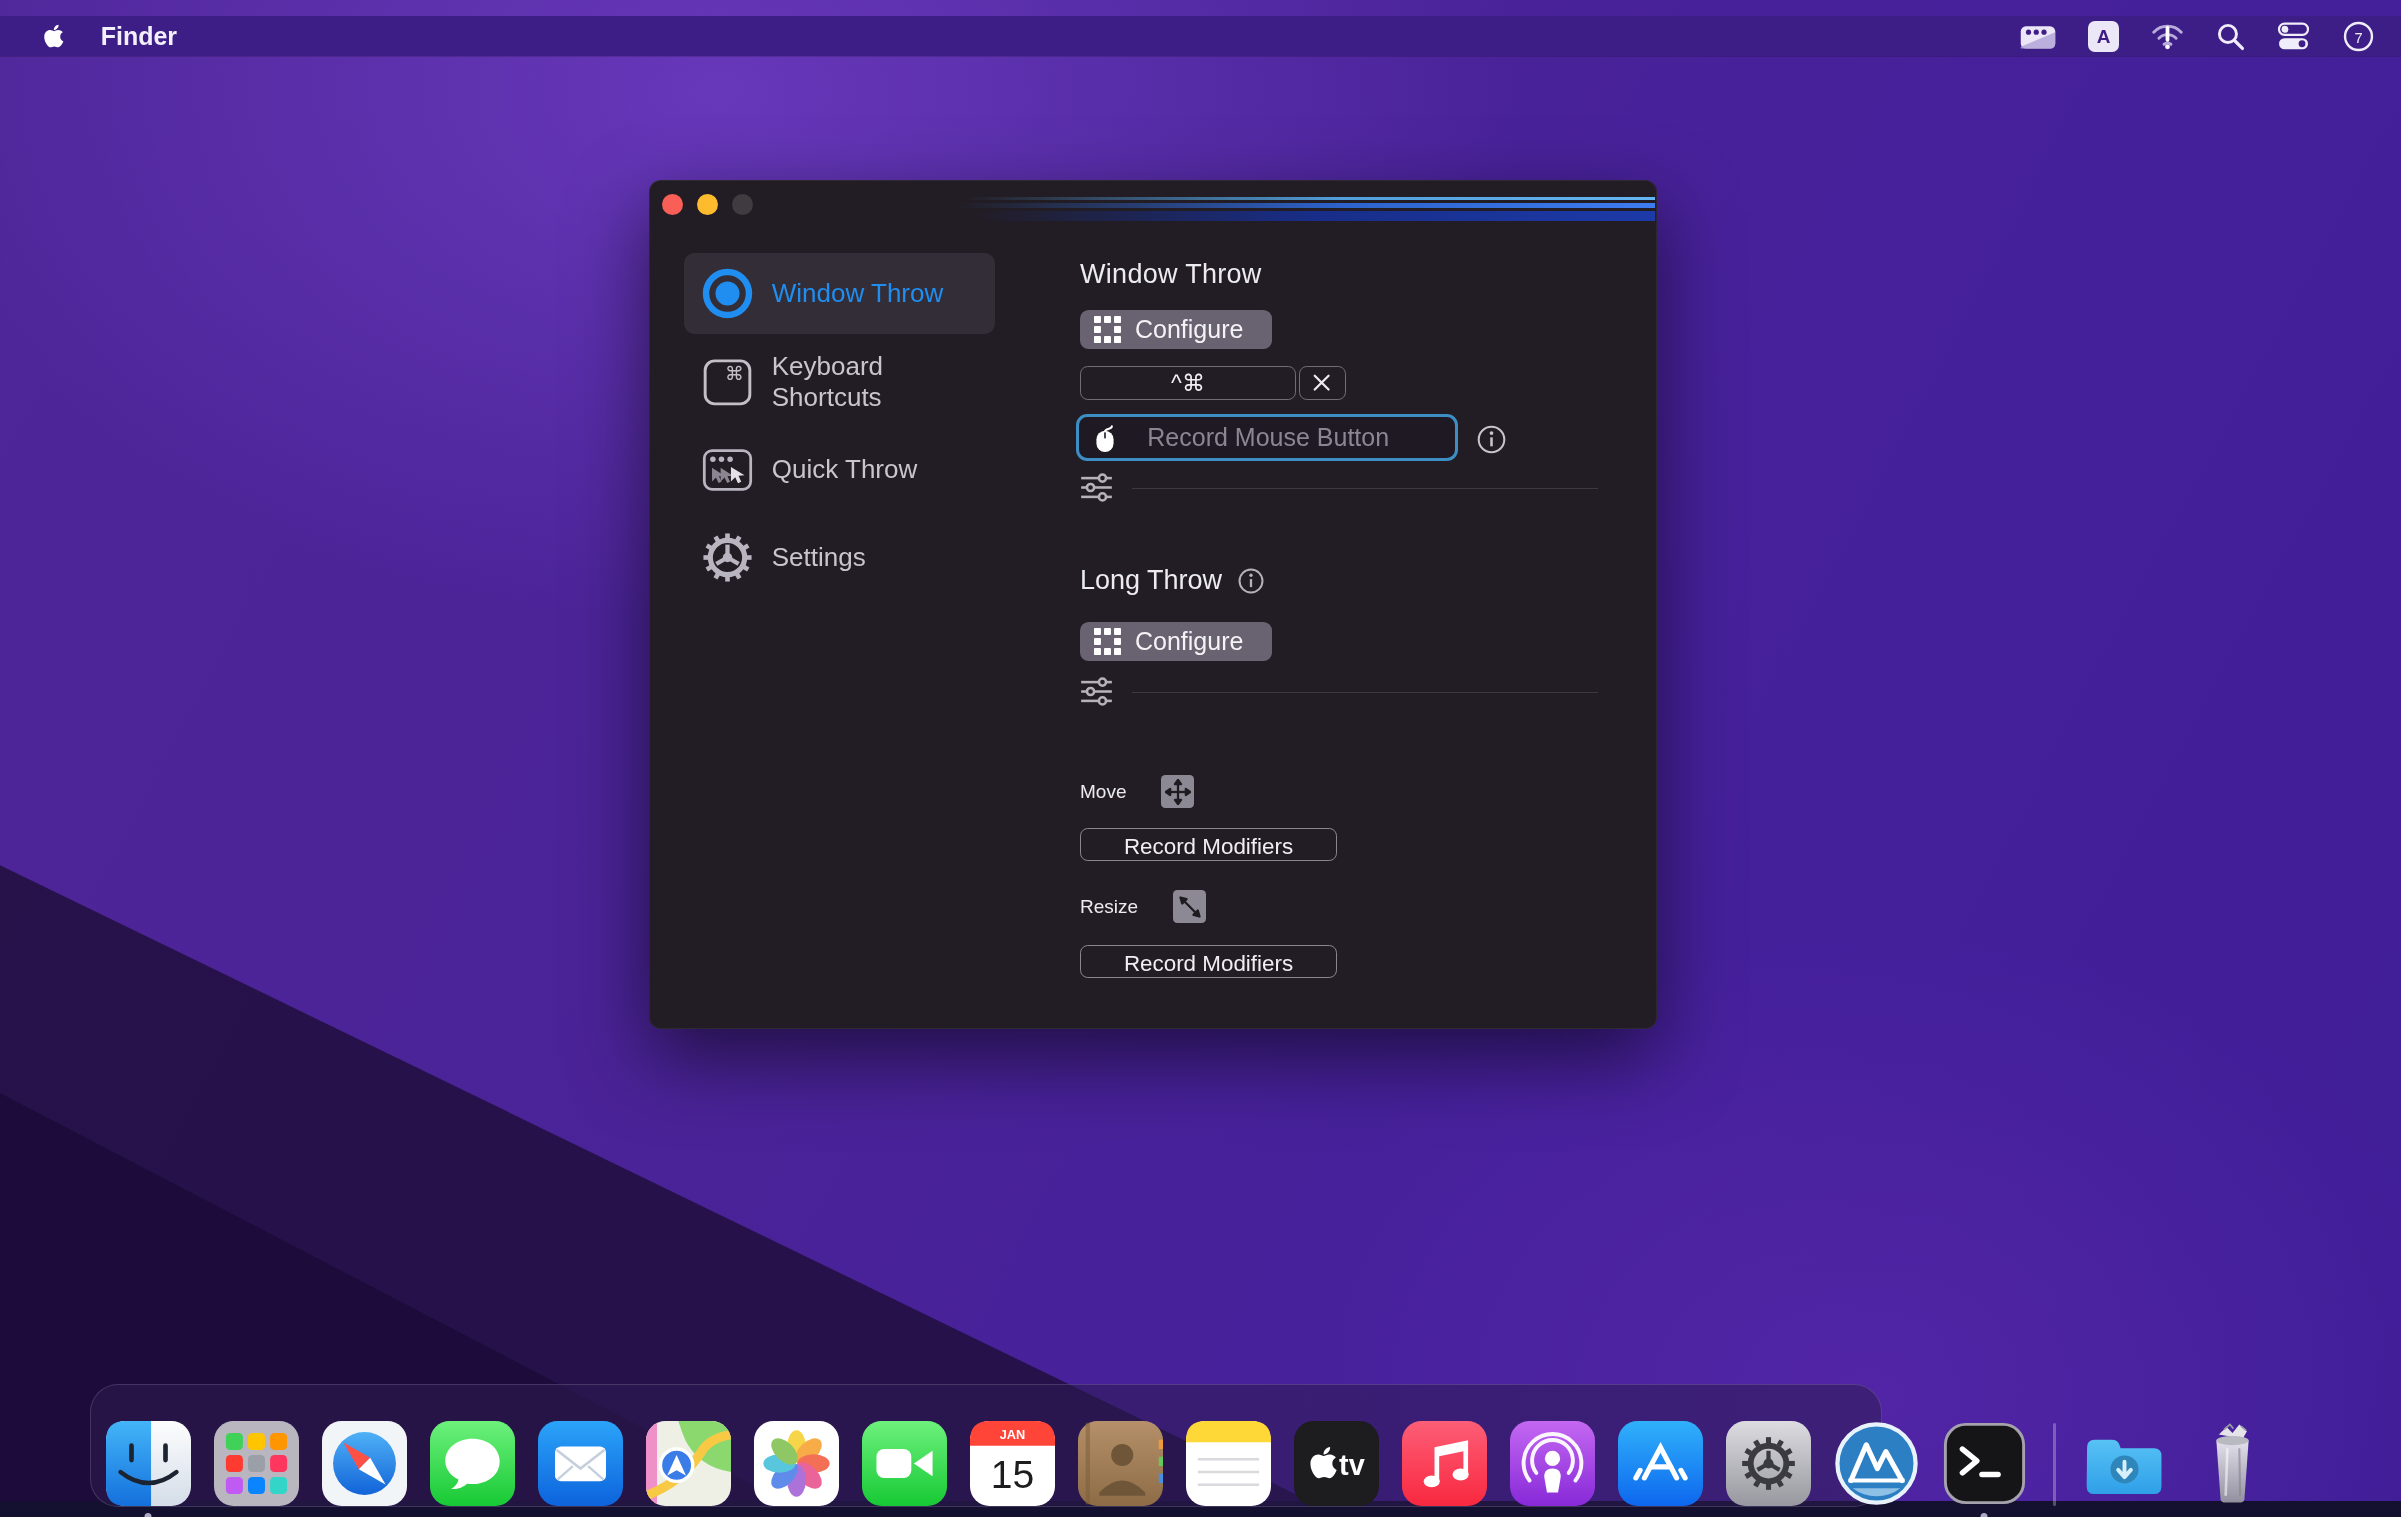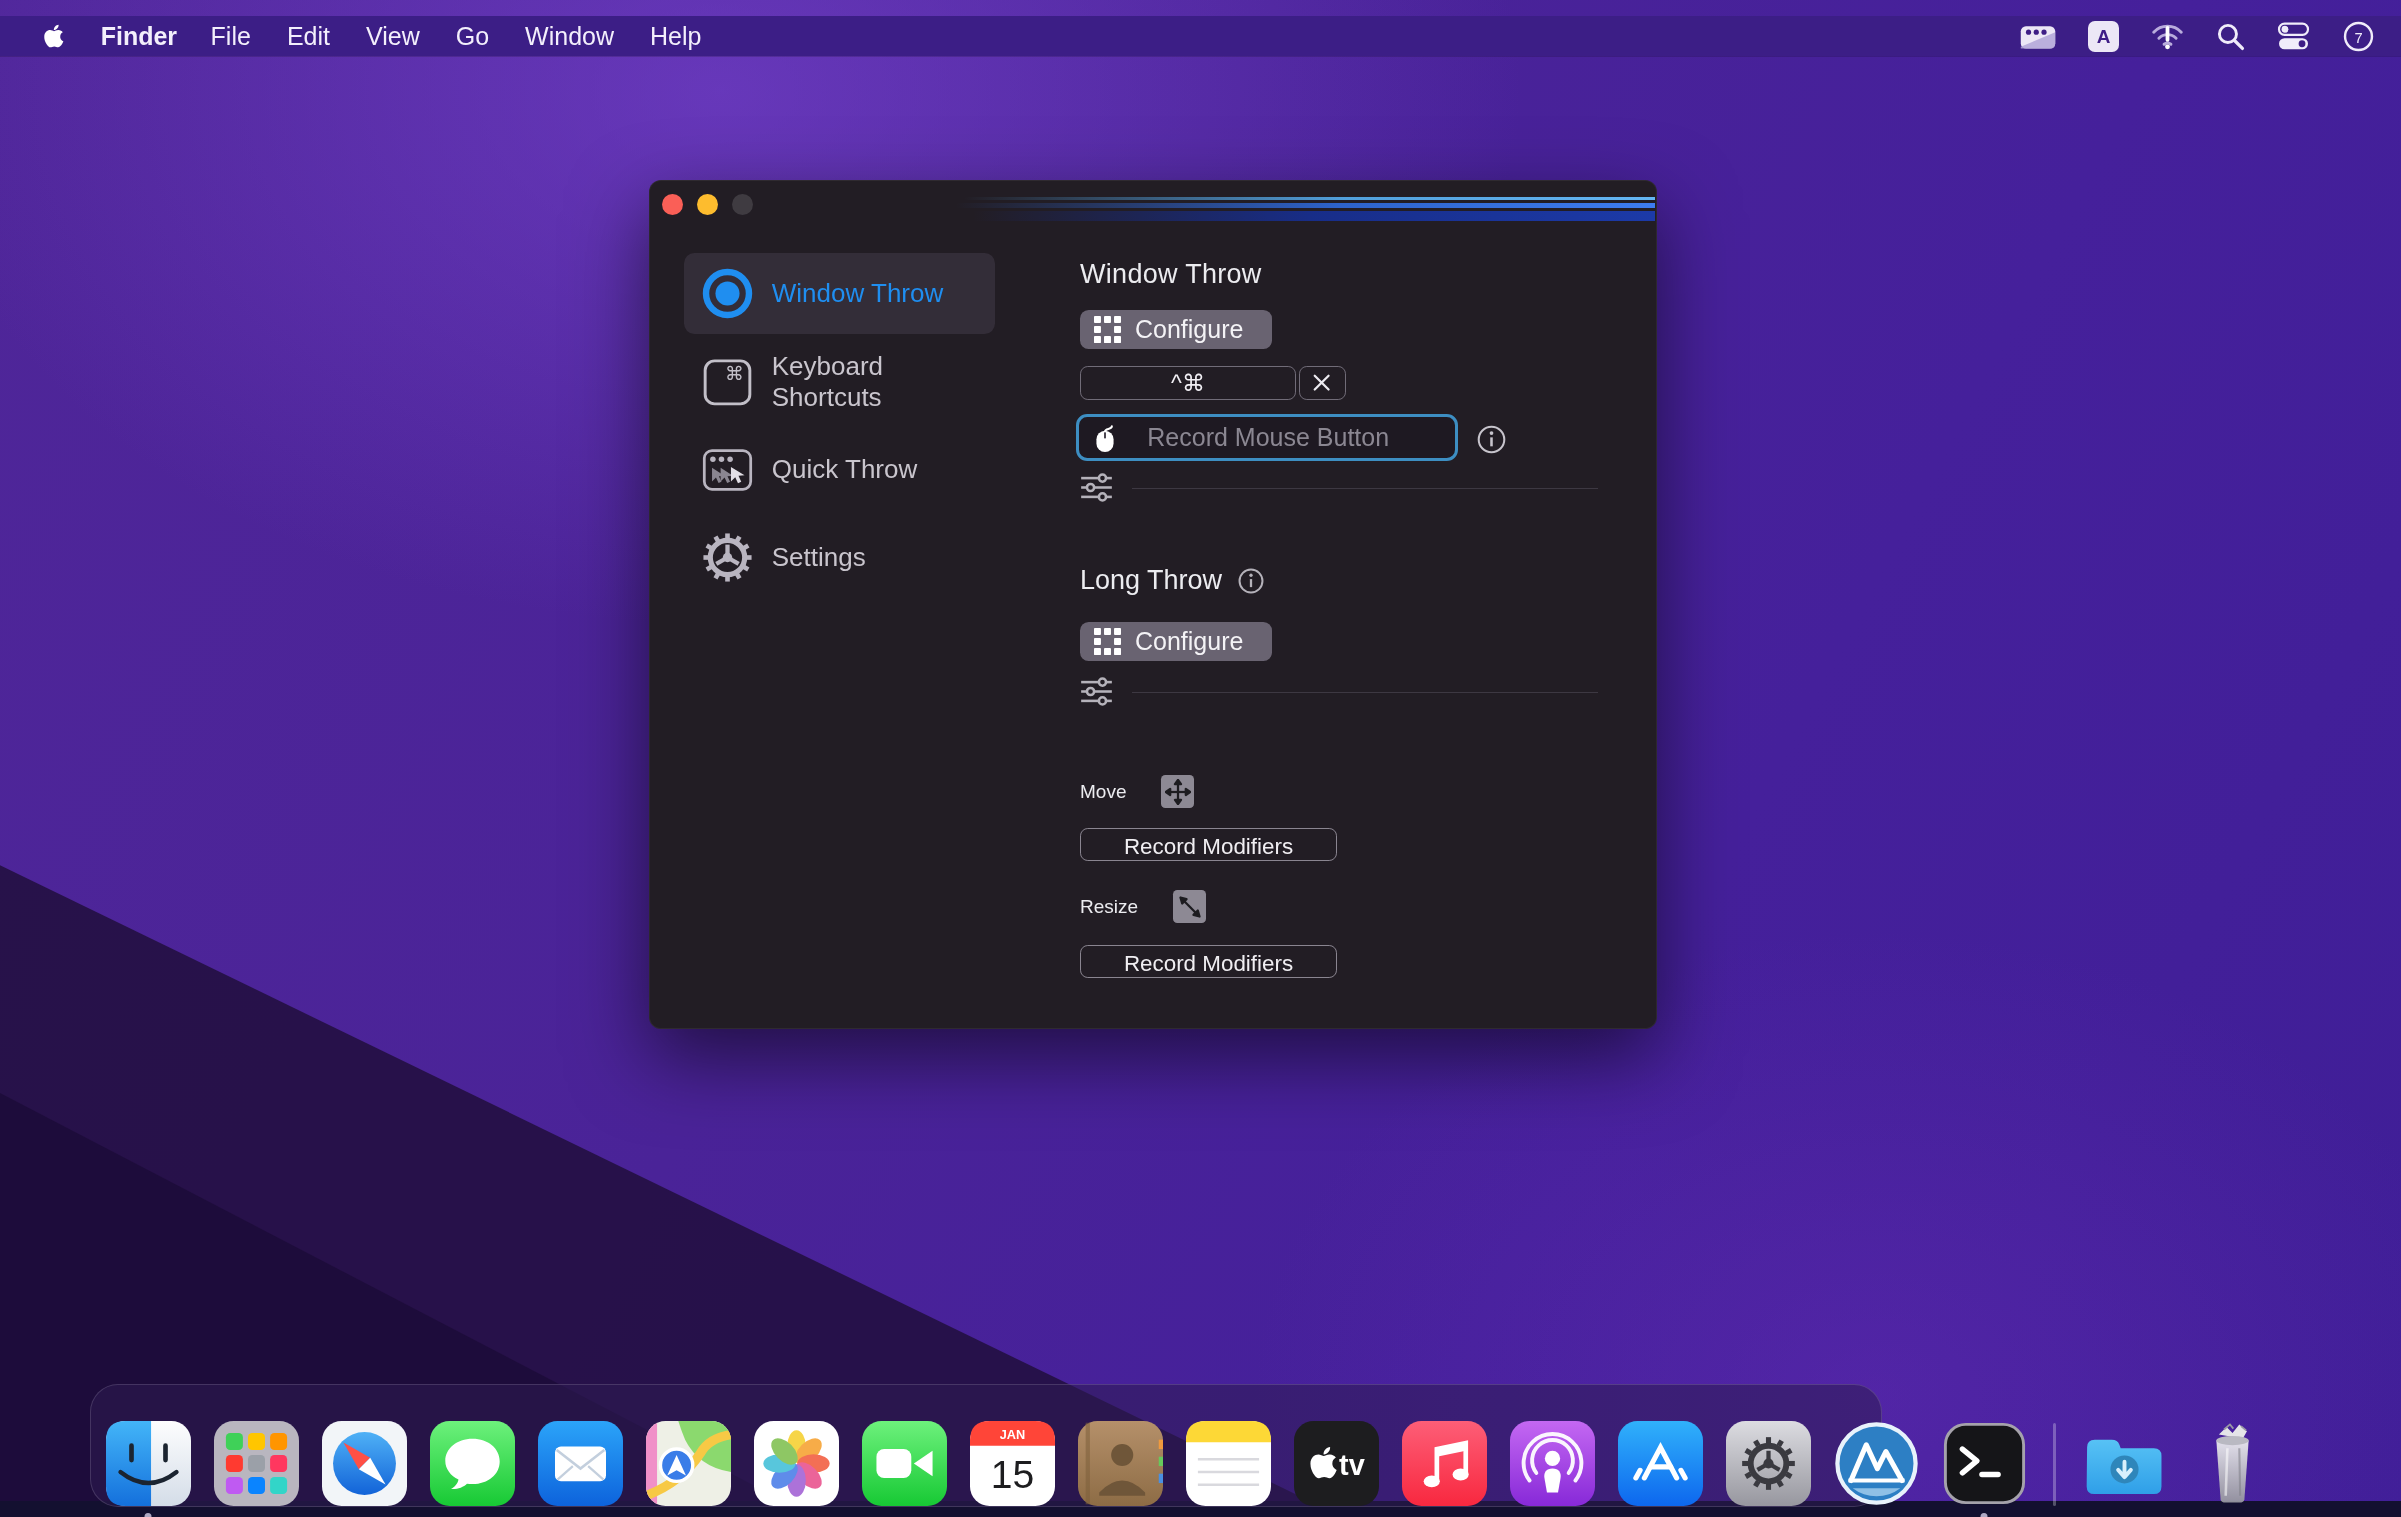--- a/index.html
+++ b/index.html
@@ -103,28 +103,20 @@
 <div class="wall-dark-corner2"></div>
 <div class="wall-bottom-band"></div>
 
 <div class="menubar">
   <span class="menu-apple">
     <svg width="21.6" height="26" viewBox="0 0 384 512">
         <path fill="#ffffff" d="M318.7 268.7c-.2-36.7 16.4-64.4 50-84.8-18.8-26.9-47.2-41.7-84.7-44.6-35.5-2.8-74.3 20.7-88.5 20.7-15 0-49.4-19.7-76.4-19.7C63.3 141.2 4 184.8 4 273.5q0 39.3 14.4 81.2c12.8 36.7 59 126.7 107.2 125.2 25.2-.6 43-17.9 75.8-17.9 31.8 0 48.3 17.9 76.4 17.9 48.6-.7 90.4-82.5 102.6-119.3-65.2-30.7-61.7-90-61.7-91.9zm-56.6-164.2c27.3-32.4 24.8-61.9 24-72.5-24.1 1.4-52 16.4-67.9 34.9-17.5 19.8-27.8 44.3-25.6 71.9 26.1 2 49.9-11.4 69.5-34.3z"></path>
       </svg>
   </span>
   <span class="menu-appname">Finder</span>
-  <span id="menu-items">
-      <span class="menu-item">File</span>
-      <span class="menu-item">Edit</span>
-      <span class="menu-item">View</span>
-      <span class="menu-item">Go</span>
-      <span class="menu-item">Window</span>
-      <span class="menu-item">Help</span>
-    </span>
   <span id="status-icons">
       <span class="status-icon">
         <svg width="38" height="31" viewBox="0 0 44 36">
           <rect x="2" y="6" width="40" height="26" rx="6" fill="#ece7f6"></rect>
           <path d="M2 30 L42 13 V26 q0 6 -6 6 H2 Z" fill="#b2a5d8" opacity=".85"></path>
           <circle cx="11" cy="13" r="3" fill="#3e1d86"></circle>
           <circle cx="20" cy="13" r="3" fill="#3e1d86"></circle>
           <circle cx="29" cy="13" r="3" fill="#3e1d86"></circle>
         </svg>
       </span>

